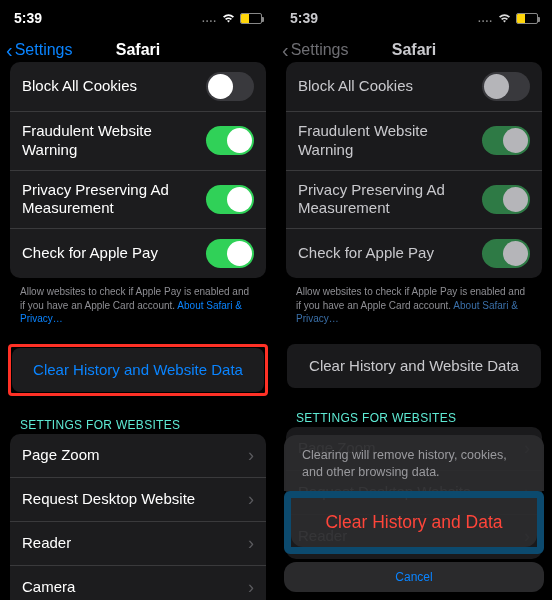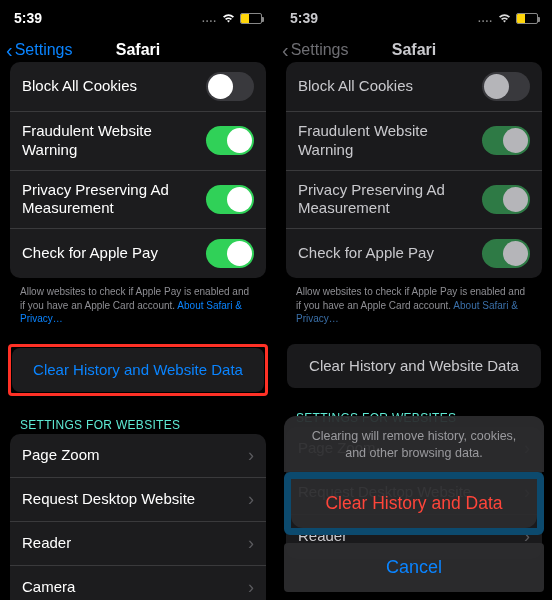--- a/index.html
+++ b/index.html
@@ -43,24 +43,24 @@
   .footer-link { color:#0a84ff; }
   .footer-link.dim { color:#3a6fa8; }
 
   .section-header { color:#5eead4; font-size:12px; padding:22px 20px 2px 20px; text-transform:uppercase; letter-spacing:0.3px; }
 
   .highlight { border:3px solid #ff3126; border-radius:4px; margin:18px 8px 0 8px; }
   .highlight .list, .plain .list { margin:1px; border-radius:8px; }
   .plain { margin:18px 10px 0 10px; }
 
   .sheet-overlay { position:absolute; left:0; right:0; bottom:0; padding:0 8px 8px 8px; }
-  .sheet-top { background:rgba(44,44,46,0.94); border-radius:12px 12px 0 0; padding:12px 18px 10px 18px; text-align:center; color:#9a9a9e; font-size:12.5px; line-height:1.35; }
+  .sheet-top { background:rgba(44,44,46,0.94); border-radius:12px 12px 0 0; padding:12px 18px 10px 18px; text-align:left; color:#9a9a9e; font-size:12.5px; line-height:1.35; }
   .sheet-action-wrap { border:7px solid #0c4a6e; border-radius:6px; margin-top:0; }
   .sheet-action { background:rgba(44,44,46,0.94); border-radius:0 0 12px 12px; text-align:center; padding:14px 0; color:#ff453a; font-size:17.5px; }
-  .sheet-cancel { background:rgba(44,44,46,0.96); border-radius:4px; text-align:center; padding:14px 0; margin-top:8px; color:#0a84ff; font-size:18px; font-weight:500; }
+  .sheet-cancel { background:rgba(44,44,46,0.96); border-radius:12px; text-align:center; padding:8px 0; margin-top:8px; color:#0a84ff; font-size:12px; font-weight:500; }
 
   .dim-screen .row, .dim-screen .nav-title, .dim-screen .status-bar { color:#c9c9cd; }
   .dim-screen .list { background:#1a1a1c; }
   .cut-top { margin-top:-10px; }
 </style>
 </head>
 <body>
 
 <div class="phone">
   <div class="status-bar">

